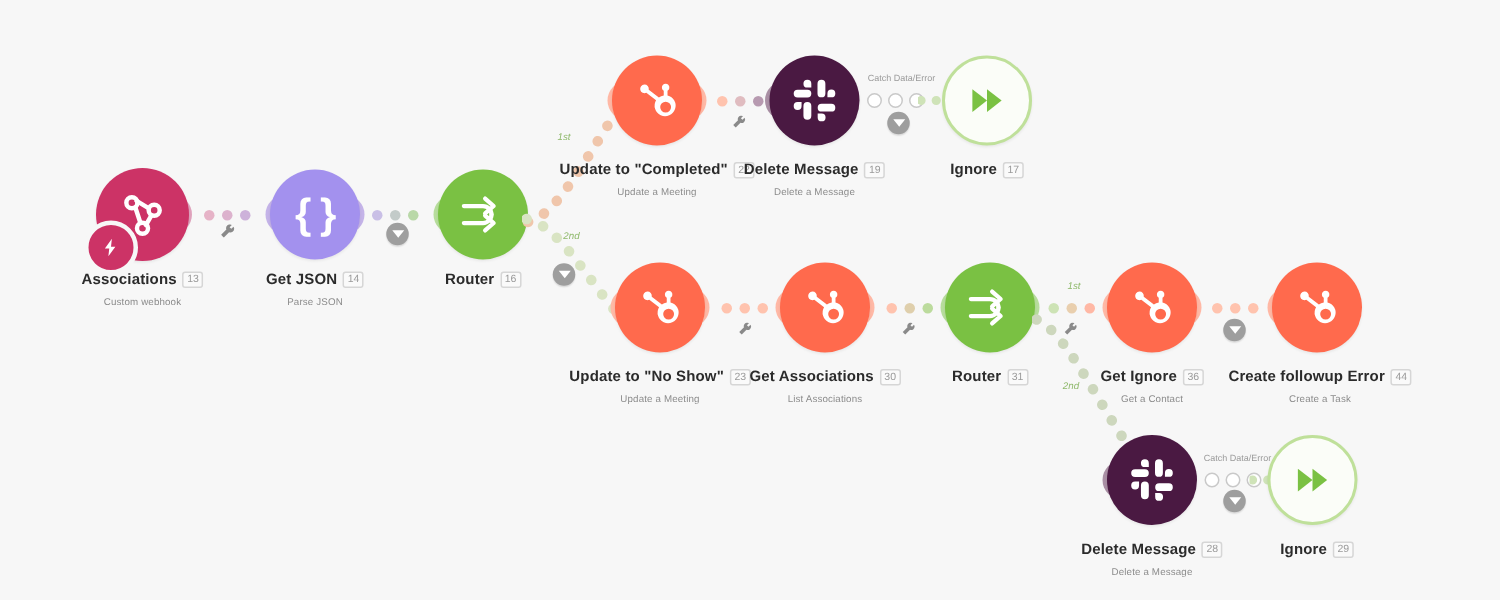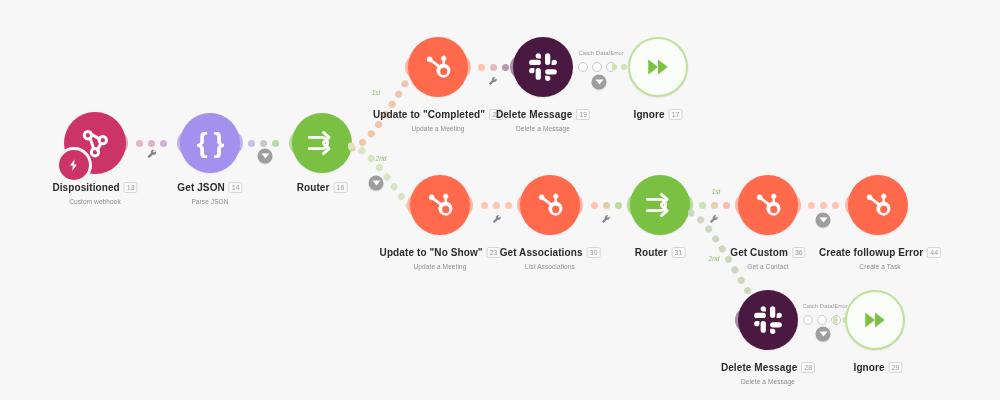--- a/index.html
+++ b/index.html
@@ -341,21 +341,21 @@
   <div class="node" style="left:875px;top:320px">
     <div class="bubble b56 c-ignore">
       <svg width="26" height="26" viewBox="0 0 24 24" fill="#7ac143">
         <path d="M3 5 L12 12 L3 19 z"></path>
           <path d="M12 5 L21 12 L12 19 z"></path>
       </svg>
     </div>
   </div>
 
   <div class="lbl" style="left:95px;top:178px">
-    <span class="t">Dispositioned</span><span class="badge">13</span>
+    <span class="t">Associations</span><span class="badge">13</span>
     <span class="s">Custom webhook</span>
   </div>
 
   <div class="lbl" style="left:210px;top:178px">
     <span class="t">Get JSON</span><span class="badge">14</span>
     <span class="s">Parse JSON</span>
   </div>
 
   <div class="lbl" style="left:322px;top:178px">
     <span class="t">Router</span><span class="badge">16</span>
@@ -383,21 +383,21 @@
   <div class="lbl" style="left:550px;top:243px">
     <span class="t">Get Associations</span><span class="badge">30</span>
     <span class="s">List Associations</span>
   </div>
 
   <div class="lbl" style="left:660px;top:243px">
     <span class="t">Router</span><span class="badge">31</span>
   </div>
 
   <div class="lbl" style="left:768px;top:243px">
-    <span class="t">Get Custom</span><span class="badge">36</span>
+    <span class="t">Get Ignore</span><span class="badge">36</span>
     <span class="s">Get a Contact</span>
   </div>
 
   <div class="lbl" style="left:880px;top:243px">
     <span class="t">Create followup Error</span><span class="badge">44</span>
     <span class="s">Create a Task</span>
   </div>
 
   <div class="lbl" style="left:768px;top:358px">
     <span class="t">Delete Message</span><span class="badge">28</span>

